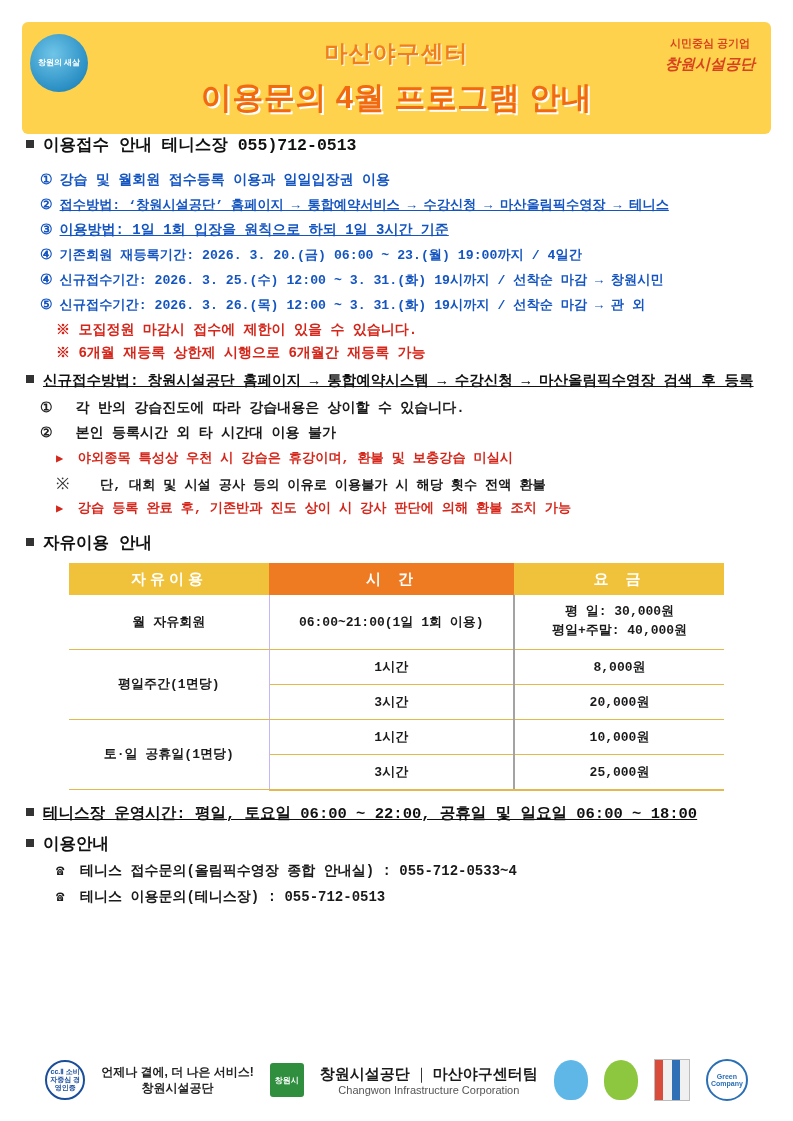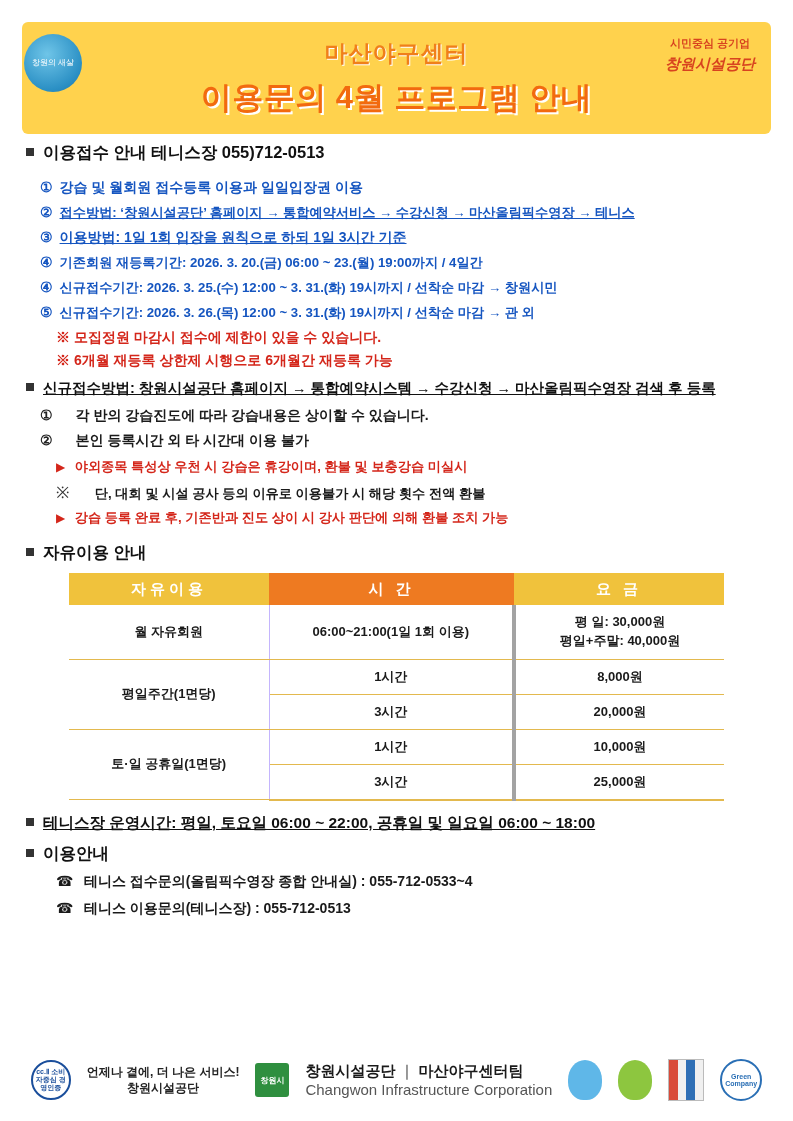--- a/index.html
+++ b/index.html
@@ -18,26 +18,26 @@
   
   .banner {
     margin: 22px 22px 0 22px;
     height: 112px;
     background: #ffd24d;
     border-radius: 6px;
     position: relative;
   }
   .banner-logo {
     position: absolute;
-    left: 2px; top: 12px;
+    left: 8px; top: 12px;
     width: 58px; height: 58px;
     border-radius: 50%;
     background: radial-gradient(circle at 40% 35%, #6fc5e8 0%, #2a8fc4 70%, #1d6f9e 100%);
     display: flex; align-items: center; justify-content: center;
-    color: #ffffff; font-size: 8px; font-weight: normal; line-height: 1.15;
+    color: #ffffff; font-size: 8px; font-weight: bold; line-height: 1.15;
     text-align: center;
   }
   .banner-center {
     position: absolute;
     left: 0; right: 0; top: 16px;
     text-align: center;
   }
   .banner-title1 {
     color: #f07f1a;
     font-size: 23px;
@@ -66,21 +66,22 @@
   .banner-right .r2 {
     margin-top: 4px;
     color: #d8431f;
     font-size: 15px;
     font-weight: bold;
     font-style: italic;
   }
 
   
   .content {
-    padding: 8px 26px 0 26px;
+    padding: 0 26px 0 26px;
+    font-family: Liberation Mono, monospace;
   }
   .bullet-line {
     display: flex;
     align-items: baseline;
     margin: 0 0 9px 0;
   }
   .sq {
     display: inline-block;
     width: 8px; height: 8px;
     background: #333;
@@ -165,21 +166,21 @@
     font-size: 13px;
     font-weight: bold;
     color: #1a1a1a;
     padding: 8px 4px;
     background: #ffffff;
   }
   table.fees td.label {
     border-right: 1px solid #c4b5fd;
   }
   table.fees td.mid {
-    border-right: 4px solid #a3a3a3;
+    border-right: 2px solid #a3a3a3;
   }
   table.fees tr.last td { border-bottom: 2px solid #e3b94e; }
   td.price-two { line-height: 1.45; white-space: pre-line; }
 
   
   .footer {
     position: absolute;
     left: 0; right: 0; bottom: 8px;
     height: 66px;
     display: flex;
@@ -381,20 +382,20 @@
     <div>창원시설공단</div>
   </div>
   <div class="f-logo-sq">창원시</div>
   <div class="f-item">
     <div>
       <div class="f-title">
         <span>창원시설공단</span>
         <span style="font-weight:normal">｜</span>
         <span>마산야구센터팀</span>
       </div>
-      <div class="small" style="font-size:15px;color:#555;text-align:center">Changwon Infrastructure Corporation</div>
+      <div class="small" style="font-size:11px;color:#555;text-align:center">Changwon Infrastructure Corporation</div>
     </div>
   </div>
   <div class="mascot m-blue"></div>
   <div class="mascot m-green"></div>
   <div class="flagbox"></div>
   <div class="f-seal">Green Company</div>
 </div>
 
 </body></html>

